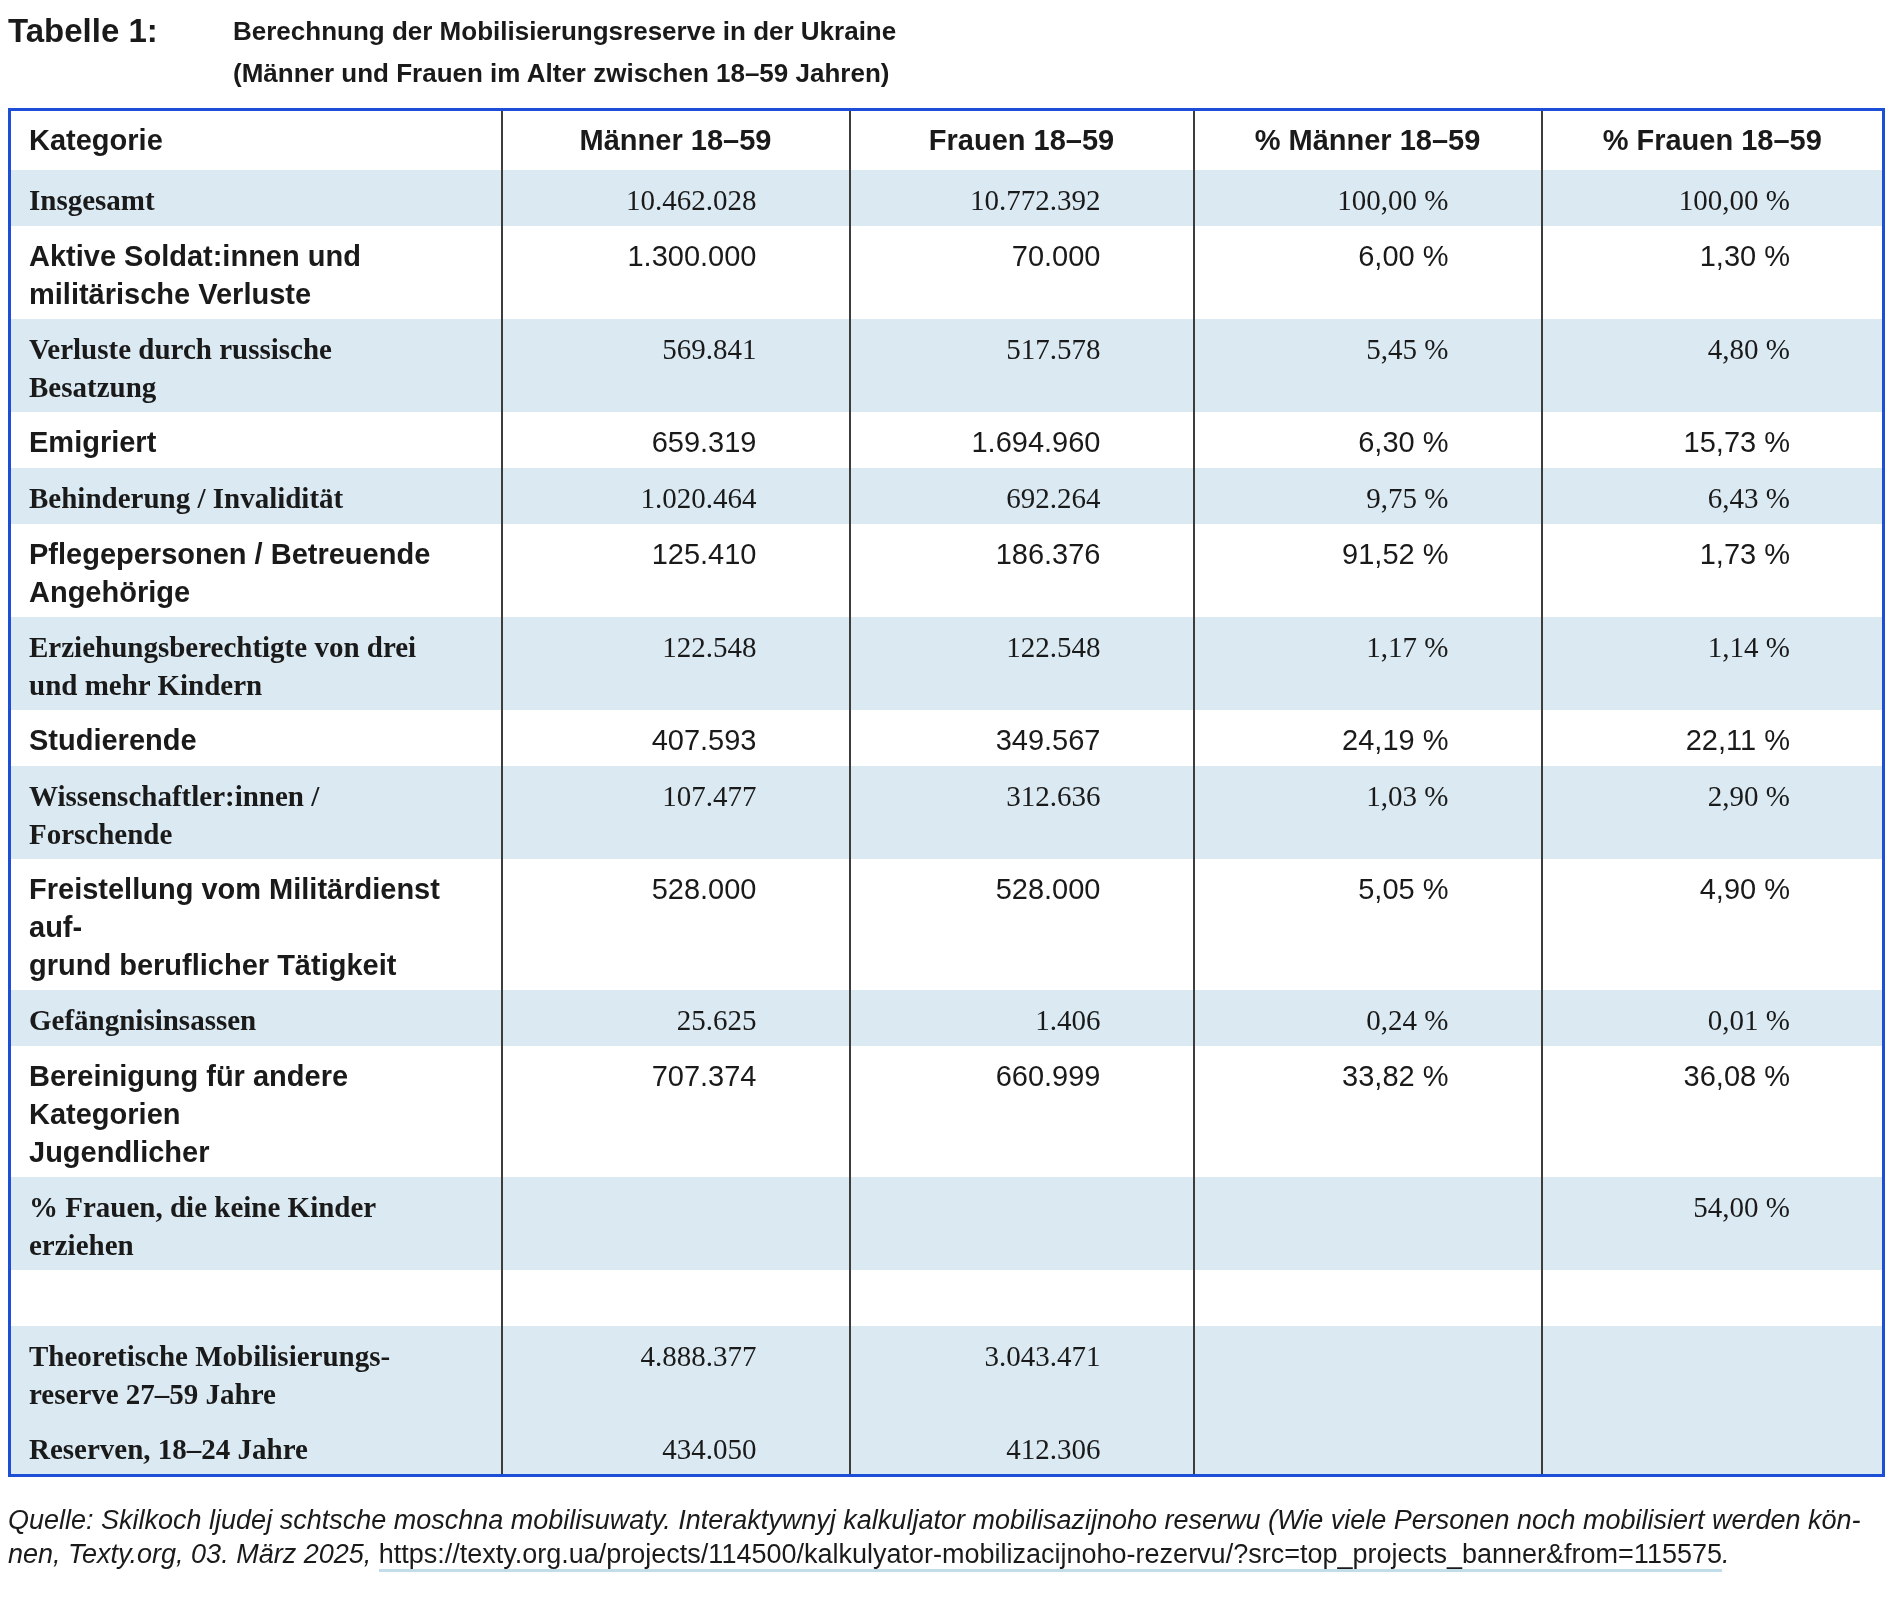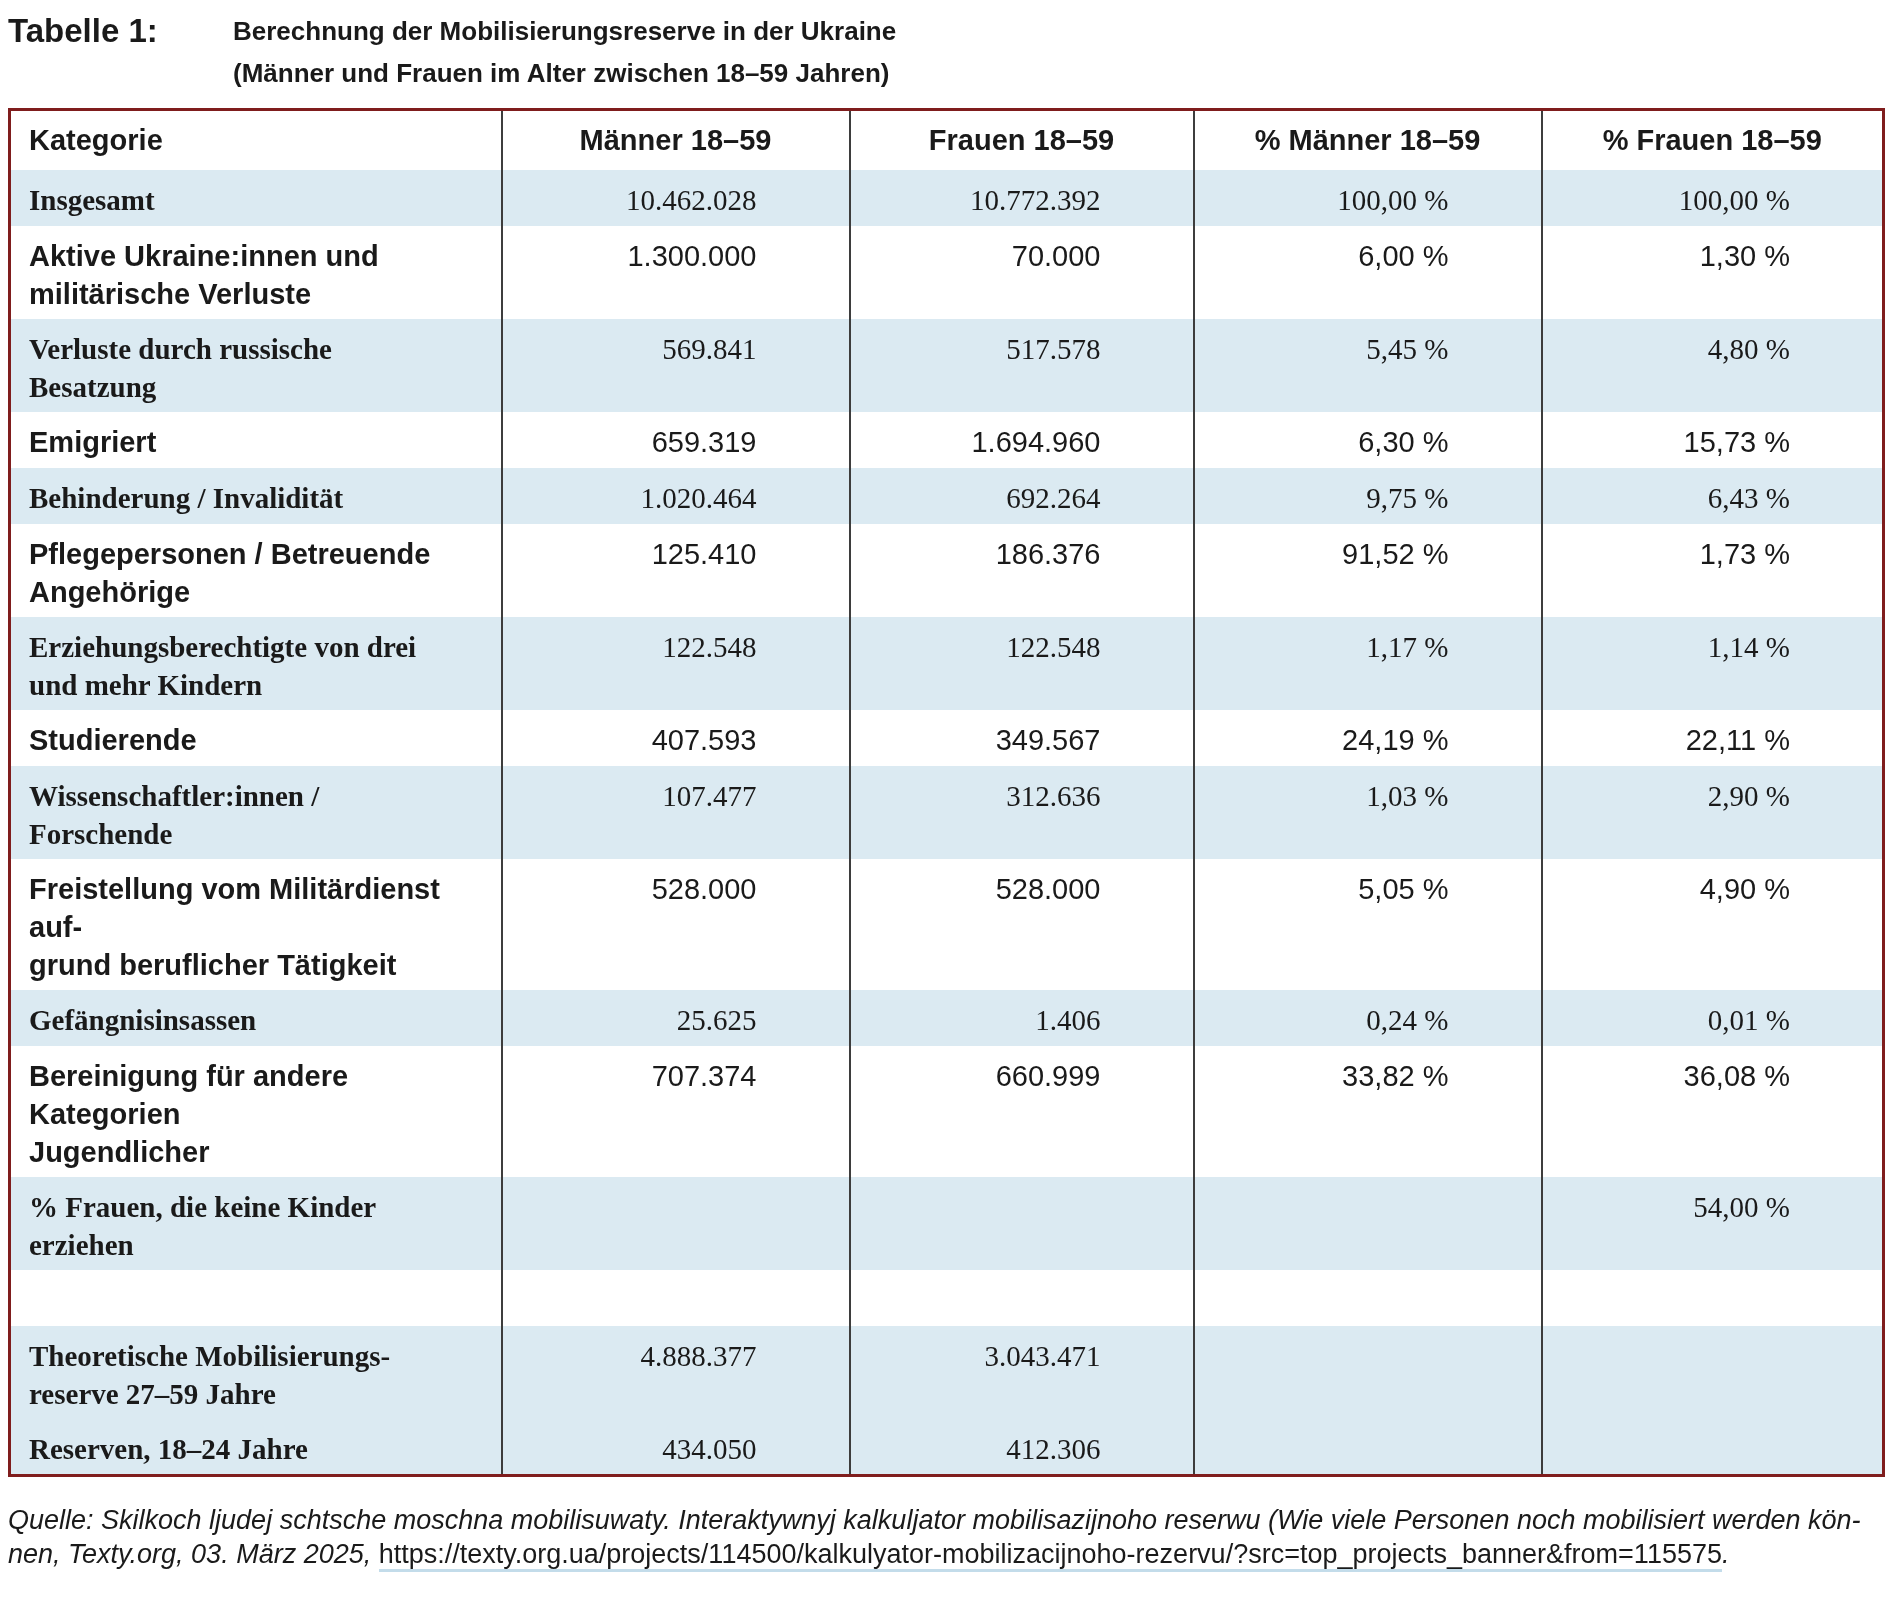--- a/index.html
+++ b/index.html
@@ -16,21 +16,21 @@
     width: 217px; flex: 0 0 217px;
     font-size: 33px; font-weight: 700; line-height: 42px; white-space: nowrap;
   }
   .caption .cap-text { font-size: 26px; font-weight: 700; line-height: 42px; }
   .caption .cap-text div { white-space: nowrap; }
 
   
   table.mob {
     border-collapse: collapse; table-layout: fixed;
     width: 1874px;
-    border: 3px solid #7f1d1d;
+    border: 3px solid #1d4ed8;
   }
   table.mob col.c0 { width: 492px; }
   table.mob col.c1 { width: 348px; }
   table.mob col.c2 { width: 344px; }
   table.mob col.c3 { width: 348px; }
   table.mob col.c4 { width: 342px; }
   table.mob th, table.mob td {
     border-left: 2px solid #3d3d3d;
     font-size: 29px;
     vertical-align: top;
@@ -94,21 +94,21 @@
     </thead>
     <tbody id="tbody">
         <tr class="stripe r1">
           <td class="cat">Insgesamt</td>
           <td class="num">10.462.028</td>
           <td class="num">10.772.392</td>
           <td class="num">100,00 %</td>
           <td class="num">100,00 %</td>
         </tr>
         <tr class="r2">
-          <td class="cat">Aktive Ukraine:innen und
+          <td class="cat">Aktive Soldat:innen und
 militärische Verluste</td>
           <td class="num">1.300.000</td>
           <td class="num">70.000</td>
           <td class="num">6,00 %</td>
           <td class="num">1,30 %</td>
         </tr>
         <tr class="stripe r2">
           <td class="cat">Verluste durch russische
 Besatzung</td>
           <td class="num">569.841</td>

